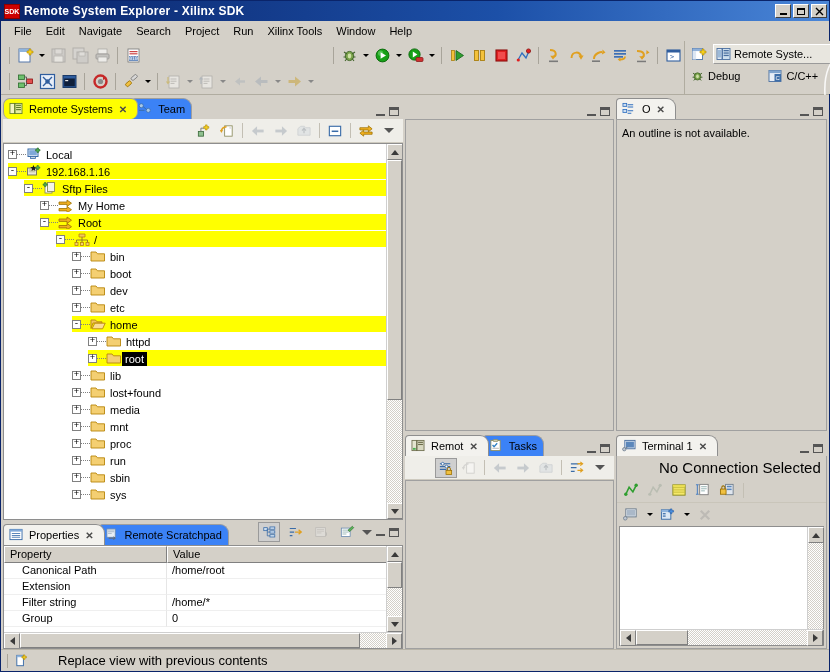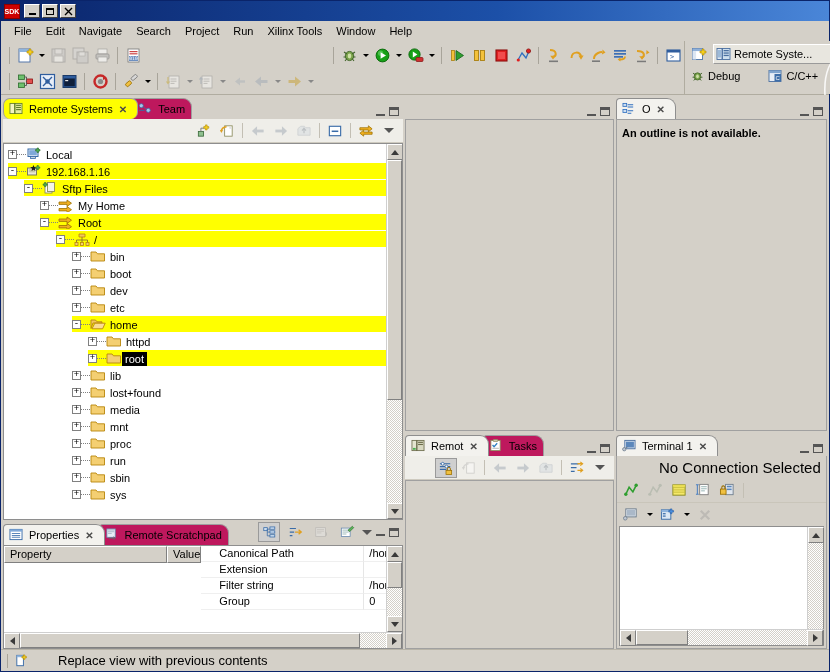--- a/index.html
+++ b/index.html
@@ -130,21 +130,21 @@
   .part { display: flex; flex-direction: column; min-height: 0; }
   .tabbar {
     height: 22px; flex: 0 0 22px; display: flex; align-items: flex-end;
     position: relative; background: transparent;
   }
   .tab {
     height: 21px; display: flex; align-items: center; gap: 4px;
     padding: 0 6px 0 5px; font-size: 11px;
     border: 1px solid #9e9e9e; border-bottom: none;
     border-radius: 4px 9px 0 0;
-    background: #be185d; color: #000; white-space: nowrap;
+    background: #3b82f6; color: #000; white-space: nowrap;
     position: relative; margin-right: -6px;
   }
   .tab.active {
     background: #f3f2ee;
     border-color: #8e8e8e;
     z-index: 3;
     padding-right: 10px;
   }
   .tab.hl { background: #ffff00; border-color: #9e9e9e; border-radius: 7px; }
   .tab .xmark { font-size: 10px; color: #4a4a4a; font-weight: bold; margin-left: 2px; }
@@ -160,42 +160,42 @@
     background: #efeee9; border-bottom: 1px solid #cecabf;
   }
   .pt-btn { width: 22px; height: 20px; display: flex; align-items: center; justify-content: center; }
   .pt-btn.pressed { background: #cfcfcf; border: 1px solid #9a9a9a; }
   .pt-sep { width: 1px; height: 15px; background: #c3bfb4; margin: 0 3px; }
 
   .content {
     flex: 1 1 auto; background: #fff; border: 1px solid #8e8e8e;
     position: relative; overflow: hidden; min-height: 0;
   }
-  .content.flat { border: 1px solid #a0a0a0; font-weight: bold; }
+  .content.flat { border: 1px solid #a0a0a0; }
 
   
   .tree { position: absolute; inset: 0; overflow: hidden; padding: 2px 0 0 0; }
   .trow {
     height: 17px; display: flex; align-items: center;
     font-size: 11px; white-space: nowrap; position: relative;
   }
   .thl { background: #ffff00; }
   .texp {
     width: 9px; height: 9px; border: 1px solid #808080; background: #fff;
     display: flex; align-items: center; justify-content: center;
     font-size: 9px; line-height: 7px; color: #000; flex: 0 0 9px;
     font-family: "Liberation Mono", monospace;
   }
   .tdash { width: 9px; height: 1px; border-top: 1px dotted #808080; flex: 0 0 9px; }
   .tlabel { padding-left: 4px; }
   .tlabel.sel { background: #000; color: #fff; padding: 1px 3px; }
   .ico { width: 16px; height: 15px; flex: 0 0 16px; display: inline-block; }
 
   
-  .tbl { position: absolute; inset: 0; display: flex; flex-direction: row; }
+  .tbl { position: absolute; inset: 0; display: flex; flex-direction: column; }
   .tbl-head { display: flex; height: 17px; flex: 0 0 17px; background: #d4d0c8; }
   .th {
     font-size: 11px; padding: 1px 0 0 5px;
     border: 1px solid; border-color: #fff #808080 #808080 #fff;
     background: #d4d0c8; overflow: hidden; white-space: nowrap;
   }
   .th.c1 { width: 163px; flex: 0 0 163px; }
   .th.c2 { flex: 1 1 auto; }
   .tbl-rows { flex: 1 1 auto; overflow: hidden; background: #fff; }
   .tr { display: flex; height: 16px; font-size: 11px; }
@@ -247,20 +247,21 @@
 </style>
 </head>
 <body>
 
 <div id="app">
 
   <div class="titlebar">
     <div class="title-icon">
       <span>SDK</span>
     </div>
+    <div class="title-text">Remote System Explorer - Xilinx SDK</div>
     <div class="wbtns">
       <div class="wbtn">
           <span class="mn"></span>
         </div>
       <div class="wbtn">
           <span class="mx"></span>
         </div>
       <div class="wbtn">
         <svg width="9" height="9" viewBox="0 0 9 9">
             <path d="M1 1 L8 8 M8 1 L1 8" stroke="#000" stroke-width="1.4" fill="none"></path>

